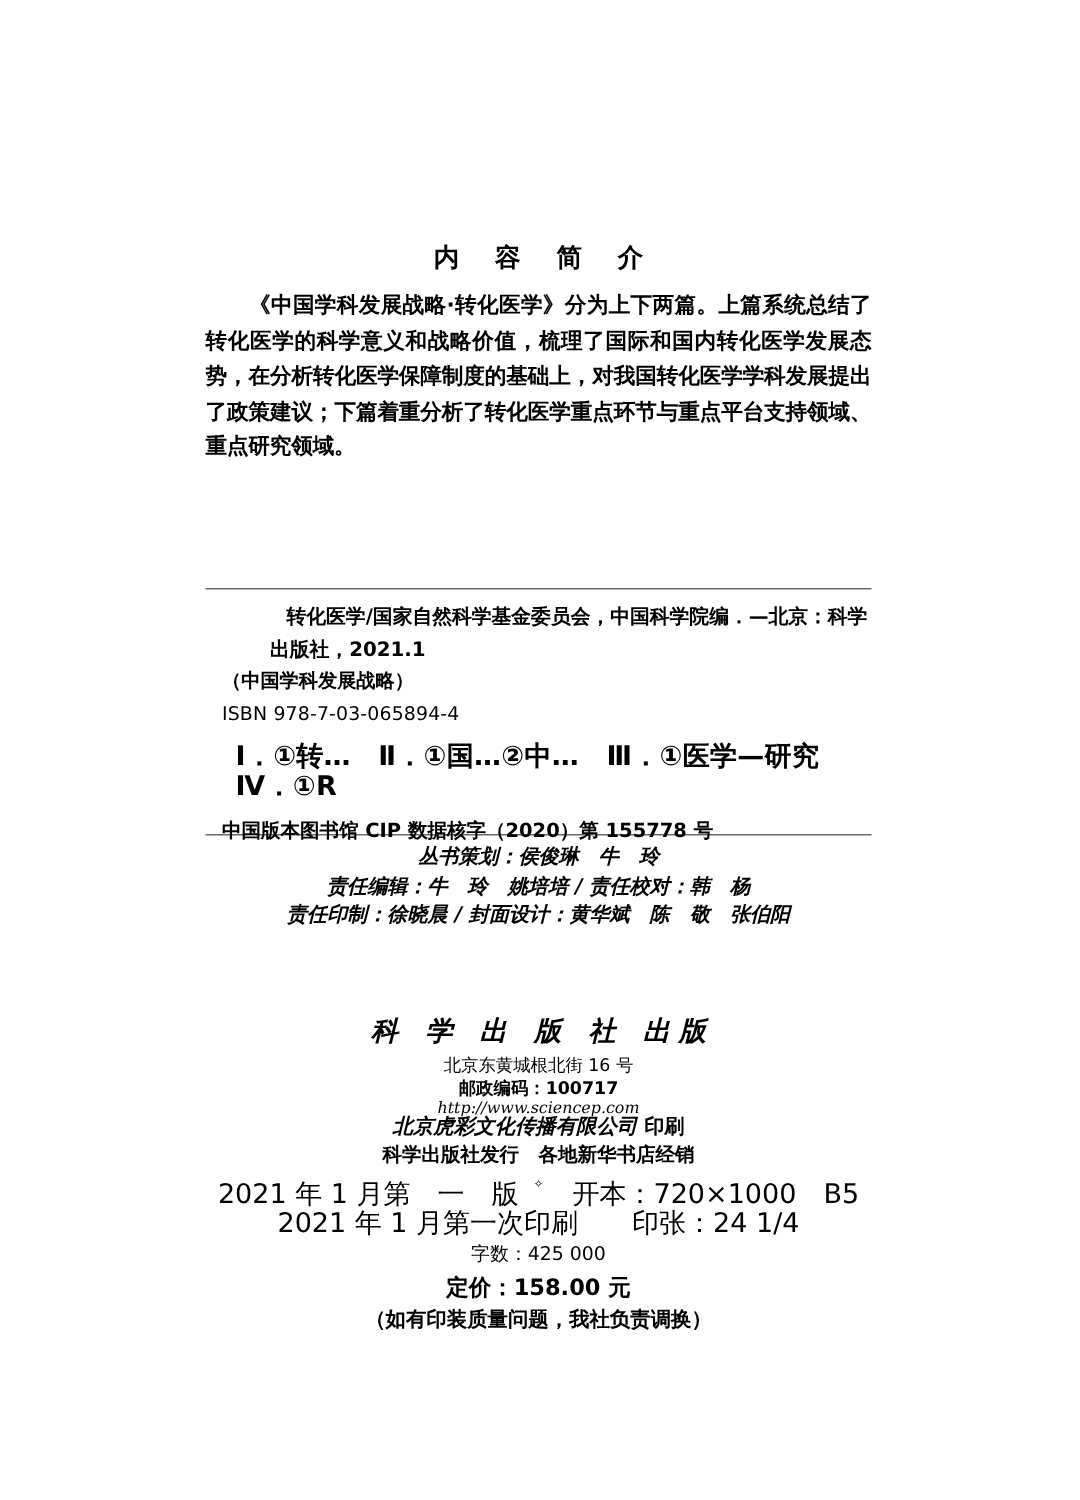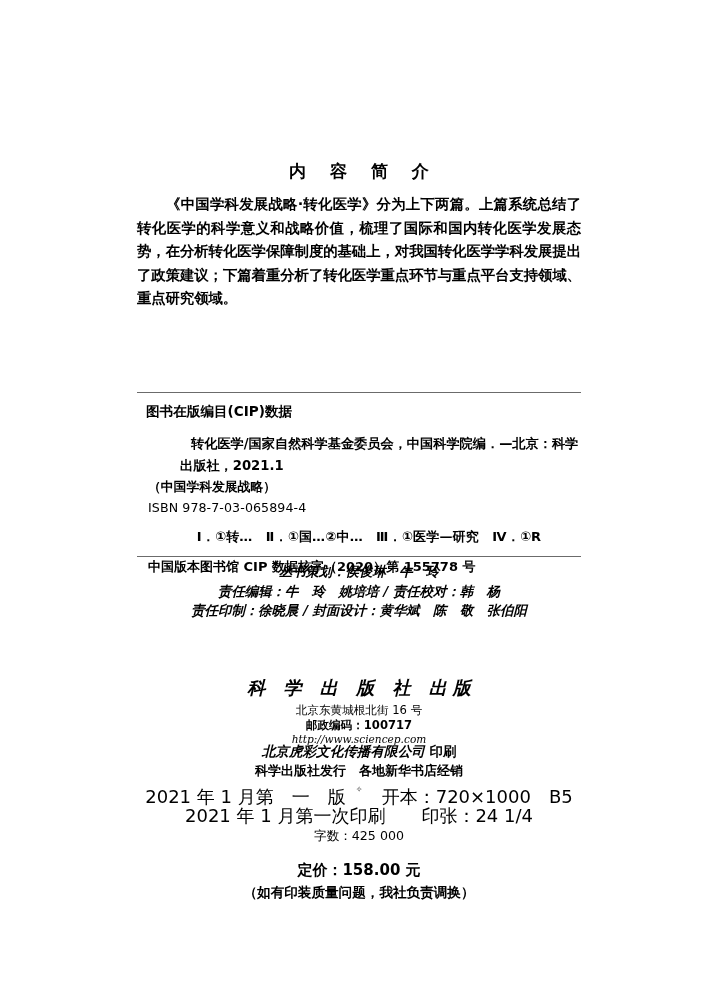--- a/index.html
+++ b/index.html
@@ -94,25 +94,24 @@
   }
   .cip-isbn {
     font-size: 12.6px;
     line-height: 21px;
     padding-left: 11px;
     font-weight: normal;
     letter-spacing: 0.1px;
   }
   .cip-class {
     font-weight: bold;
-    font-size: 13px;
+    font-size: 18px;
     padding-left: 20px;
     margin-top: 9px;
     letter-spacing: 0.2px;
-    text-align: center;
   }
   .cip-core {
     font-weight: bold;
     font-size: 13px;
     padding-left: 11px;
     margin-top: 10px;
   }
 
   
   .credits {
@@ -214,21 +213,21 @@
   .words-line {
     font-size: 12.6px;
     line-height: 19px;
     white-space: pre;
     margin-top: 1px;
   }
   .price-line {
     font-size: 15px;
     font-weight: bold;
     line-height: 23px;
-    margin-top: 14px;
+    margin-top: 2px;
     white-space: pre;
   }
   .note-line {
     font-size: 13.6px;
     font-weight: bold;
     line-height: 21px;
     white-space: pre;
   }
 </style>
 </head>
@@ -238,21 +237,20 @@
 
   <div class="summary-block">
     <div class="summary-title">内 容 简 介</div>
     <p class="summary-para">《中国学科发展战略·转化医学》分为上下两篇。上篇系统总结了转化医学的科学意义和战略价值，梳理了国际和国内转化医学发展态势，在分析转化医学保障制度的基础上，对我国转化医学学科发展提出了政策建议；下篇着重分析了转化医学重点环节与重点平台支持领域、重点研究领域。</p>
   </div>
 
   <div class="rule rule-top"></div>
   <div class="rule rule-mid"></div>
 
   <div class="cip-block">
-    <div class="cip-heading">图书在版编目(CIP)数据</div>
     <div class="cip-body">转化医学/国家自然科学基金委员会，中国科学院编．—北京：科学出版社，2021.1</div>
     <div class="cip-sub">（中国学科发展战略）</div>
     <div class="cip-isbn">ISBN 978-7-03-065894-4</div>
     <div class="cip-class">Ⅰ．①转…　Ⅱ．①国…②中…　Ⅲ．①医学—研究　Ⅳ．①R</div>
     <div class="cip-core">中国版本图书馆 CIP 数据核字（2020）第 155778 号</div>
   </div>
 
   <div class="credits">
     <div>丛书策划：侯俊琳　牛　玲</div>
     <div>责任编辑：牛　玲　姚培培 / 责任校对：韩　杨</div>

